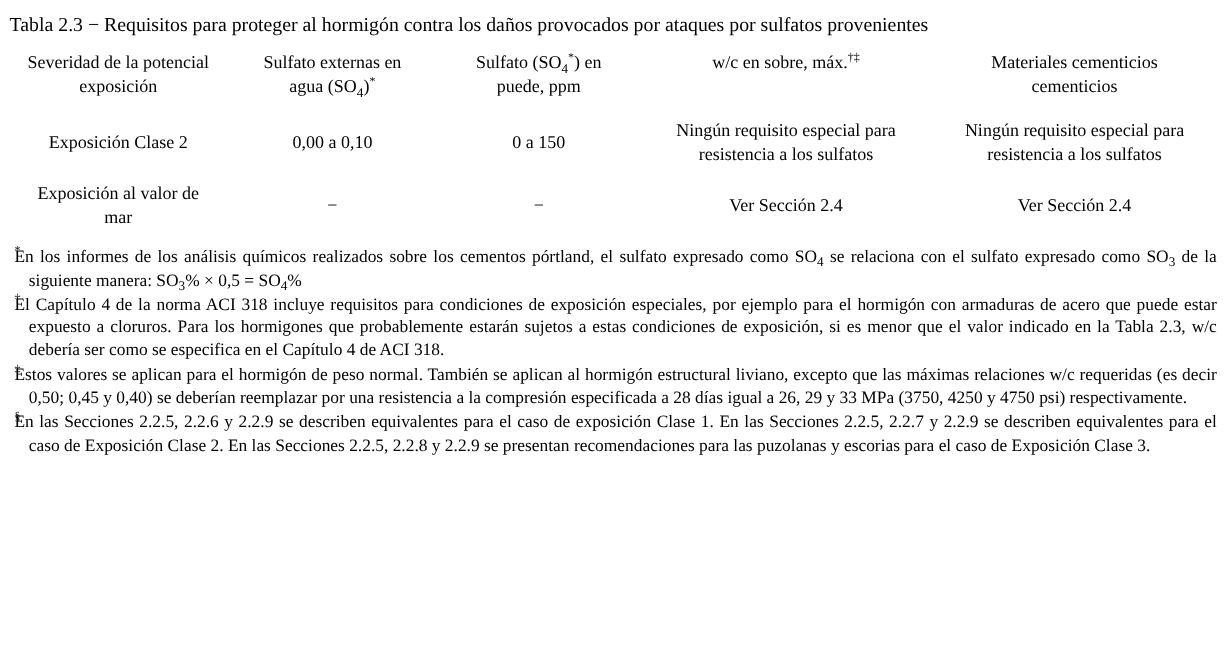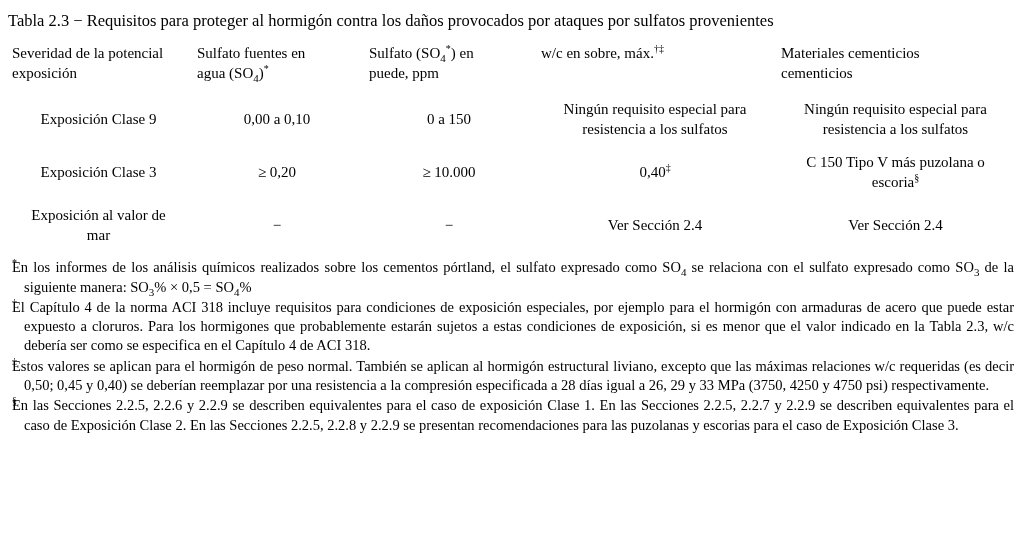--- a/index.html
+++ b/index.html
@@ -42,21 +42,21 @@
     font-size: 15px;
   }
   table.t23 col.c0 { width: 185px; }
   table.t23 col.c1 { width: 172px; }
   table.t23 col.c2 { width: 172px; }
   table.t23 col.c3 { width: 240px; }
   table.t23 col.c4 { width: 241px; }
 
   table.t23 th {
     font-weight: normal;
-    text-align: left;
+    text-align: center;
     vertical-align: top;
     padding: 2px 6px 10px 6px;
     line-height: 1.3;
     font-size: 15px;
   }
   table.t23 td {
     text-align: center;
     vertical-align: middle;
     padding: 7px 6px;
     line-height: 1.3;
@@ -114,66 +114,54 @@
         <col class="c3">
         <col class="c4">
     </colgroup>
     <thead>
       <tr>
         <th>
           <span>Severidad de la potencial</span><br>
           <span>exposición</span>
         </th>
         <th>
-          <span>Sulfato fuentes en</span><br>
+          <span>Sulfato externas en</span><br>
           <span>agua (SO</span><span class="sub">4</span><span>)</span><span class="sup">*</span>
         </th>
         <th>
           <span>Sulfato (SO</span><span class="sub">4</span><span class="sup">*</span><span>) en</span><br>
           <span>puede, ppm</span>
         </th>
         <th>
           <span>w/c en sobre, máx.</span><span class="sup">†‡</span>
         </th>
         <th>
           <span>Materiales cementicios</span><br>
           <span>cementicios</span>
         </th>
       </tr>
     </thead>
     <tbody>
 
       <tr class="tall-row">
-        <td>Exposición Clase 9</td>
+        <td>Exposición Clase 2</td>
         <td>0,00 a 0,10</td>
         <td>0 a 150</td>
         <td>
           <span>Ningún requisito especial para</span><br>
           <span>resistencia a los sulfatos</span>
         </td>
         <td>
           <span>Ningún requisito especial para</span><br>
           <span>resistencia a los sulfatos</span>
         </td>
       </tr>
 
 
 
-      <tr class="tall-row">
-        <td>Exposición Clase 3</td>
-        <td>≥ 0,20</td>
-        <td>≥ 10.000</td>
-        <td>
-          <span>0,40</span><span class="sup">‡</span>
-        </td>
-        <td>
-          <span>C 150 Tipo V más puzolana o</span><br>
-          <span>escoria</span><span class="sup">§</span>
-        </td>
-      </tr>
 
       <tr class="tall-row">
         <td>
           <span>Exposición al valor de</span><br>
           <span>mar</span>
         </td>
         <td class="dash">−</td>
         <td class="dash">−</td>
         <td>Ver Sección 2.4</td>
         <td>Ver Sección 2.4</td>

